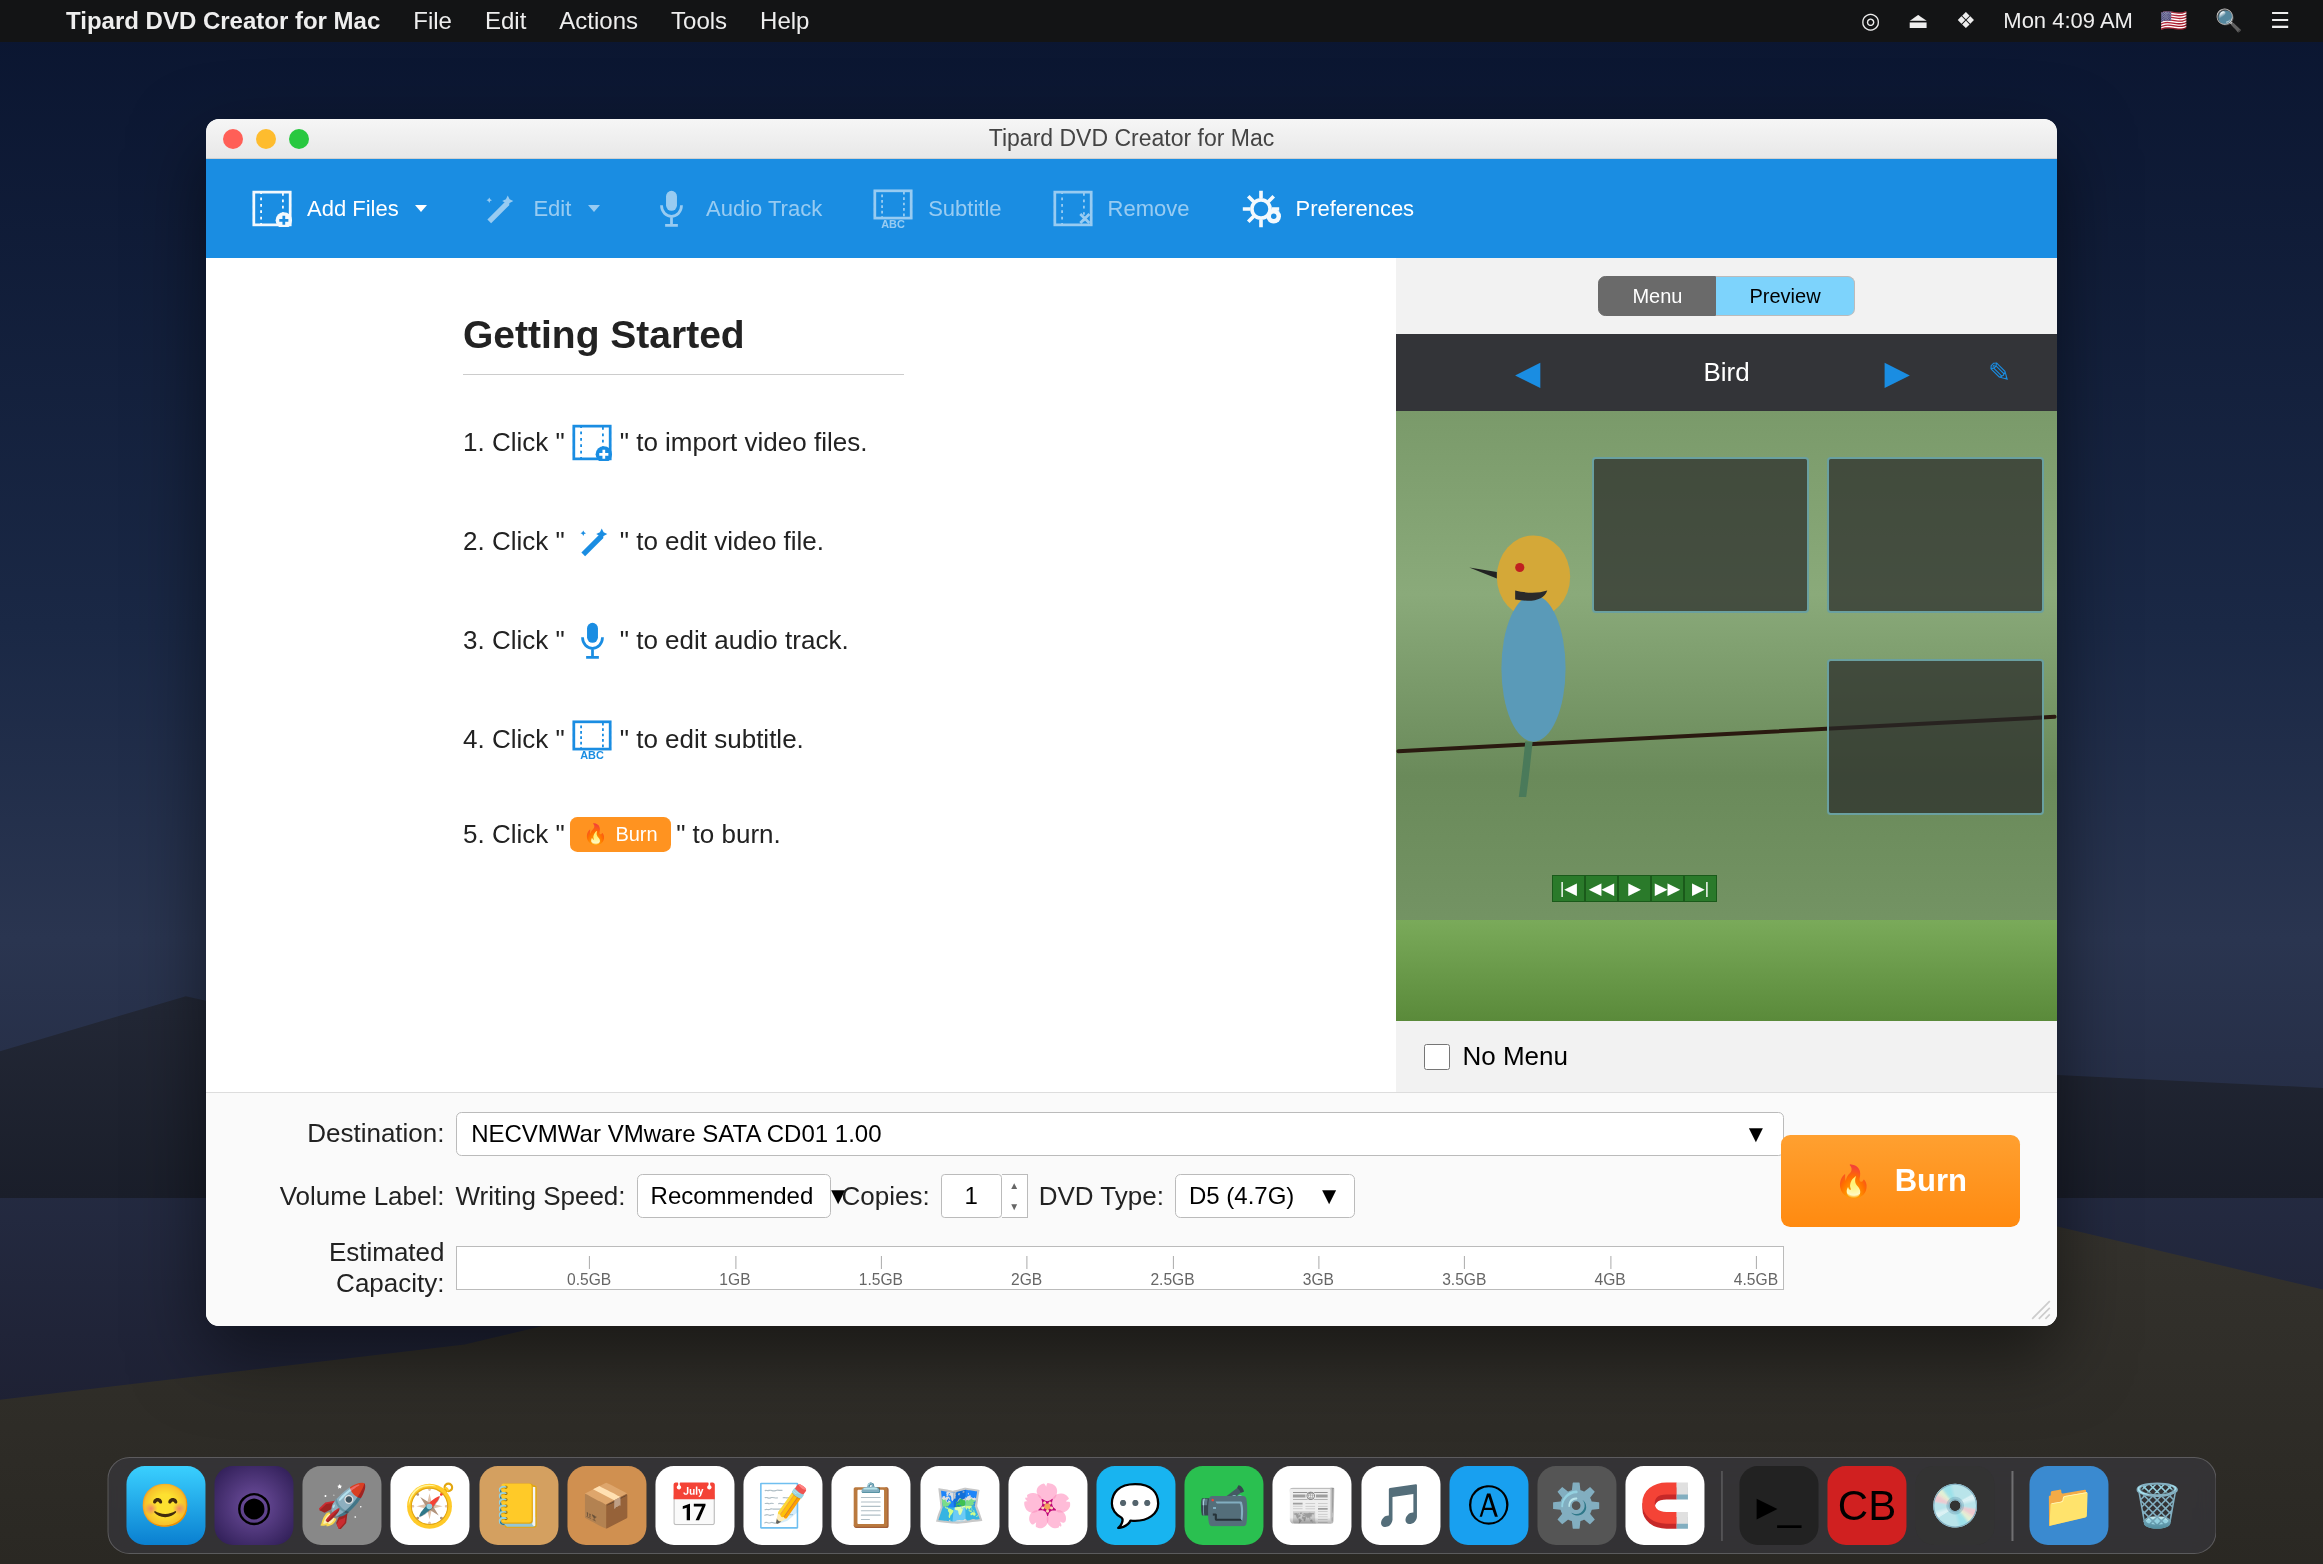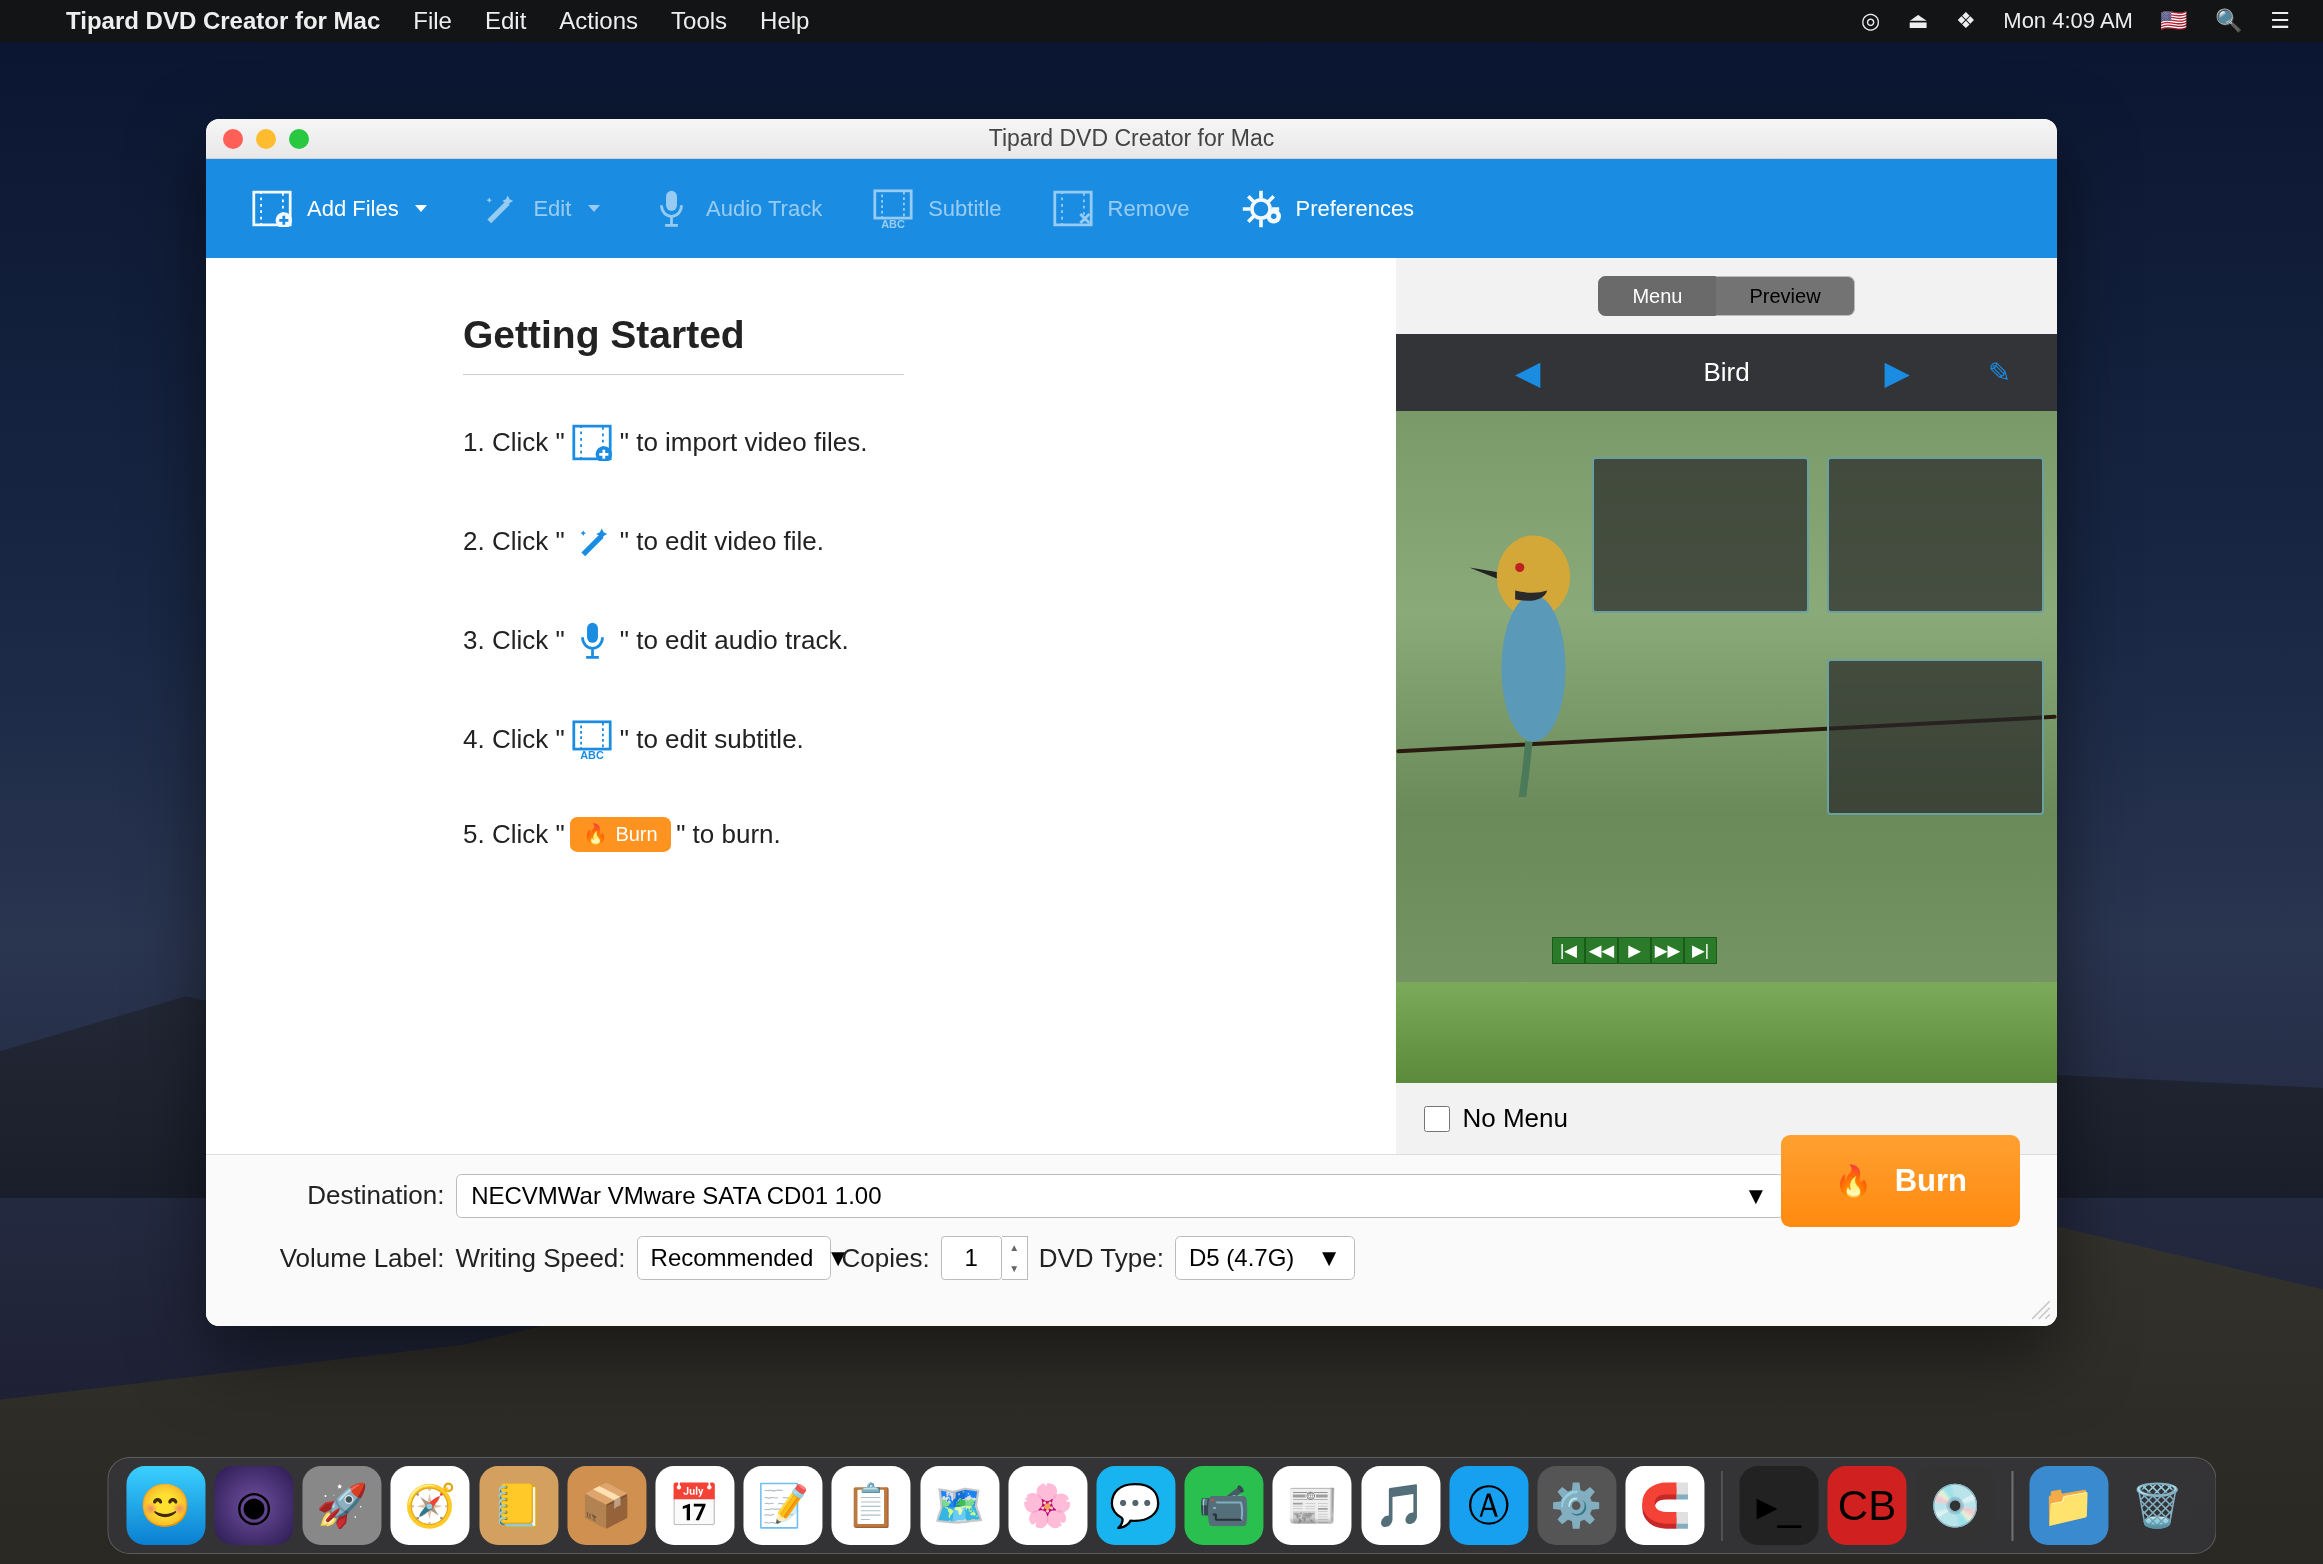--- a/index.html
+++ b/index.html
@@ -39,21 +39,21 @@
 .body { flex:1; display:flex; }
 .left-pane { flex:1; background:#fff; padding:55px 37px 37px 257px; }
 .gs-title { font-size:39px; font-weight:700; color:#222; margin-bottom:16.5px; }
 .gs-hr { border:none; border-bottom:1.8px solid #ccc; width:441px; margin-bottom:46px; }
 .gs-step { font-size:26px; color:#222; margin-bottom:55px; display:flex; align-items:center; gap:5.5px; }
 .gs-step .step-ico { width:44px; height:44px; display:inline-flex; align-items:center; justify-content:center; }
 .burn-pill { background:#ff9320; color:#fff; border-radius:7.3px; padding:5.5px 13px; display:inline-flex; align-items:center; gap:7.3px; font-size:20px; }
 
 .right-pane { width:661px; background:#f2f2f2; display:flex; flex-direction:column; }
 .tabs { display:flex; justify-content:center; padding:18.4px 0; gap:0; }
-.tabs .tab { padding:7.3px 33px; font-size:20px; background:#737373; border:0.9px solid #bbb; cursor:pointer; }
+.tabs .tab { padding:7.3px 33px; font-size:20px; background:#7dd3fc; border:0.9px solid #bbb; cursor:pointer; }
 .tabs .tab:first-child { border-radius:7.3px 0 0 7.3px; }
 .tabs .tab:last-child { border-radius:0 7.3px 7.3px 0; border-left:none; }
 .tabs .tab.active { background:#6a6a6a; color:#fff; border-color:#6a6a6a; }
 
 .menu-nav { height:77px; background:#333438; display:flex; align-items:center; justify-content:center; position:relative; }
 .menu-nav .ttl { color:#fff; font-size:26px; }
 .menu-nav .arrow { position:absolute; color:#1a8de2; font-size:33px; cursor:pointer; }
 .menu-nav .arrow.left { left:119px; }
 .menu-nav .arrow.right { right:147px; }
 .menu-nav .edit { position:absolute; right:46px; color:#1a8de2; font-size:27.5px; cursor:pointer; }
@@ -322,20 +322,34 @@
         <div class="spinner">
             <span>▲</span>
             <span>▼</span>
           </div>
       </div>
       <span class="lbl-r">DVD Type:</span>
       <div class="sel-sm" style="width:180px;justify-content:space-between">
         <span>D5 (4.7G)</span>
           <span>▼</span>
       </div>
+    </div>
+    <div class="row" style="margin-bottom:0">
+      <span class="lbl-r" style="width:211px">Estimated Capacity:</span>
+      <div class="capacity-bar" style="flex:none;width:1328px">
+      <span class="tick" style="left: 10%;">0.5GB</span>
+          <span class="tick" style="left: 21%;">1GB</span>
+          <span class="tick" style="left: 32%;">1.5GB</span>
+          <span class="tick" style="left: 43%;">2GB</span>
+          <span class="tick" style="left: 54%;">2.5GB</span>
+          <span class="tick" style="left: 65%;">3GB</span>
+          <span class="tick" style="left: 76%;">3.5GB</span>
+          <span class="tick" style="left: 87%;">4GB</span>
+          <span class="tick" style="left: 98%;">4.5GB</span>
+        </div>
     </div>
   </div>
 
   <button class="burn-btn">
     <span>🔥</span>
     <span>Burn</span>
   </button>
   <svg class="resize-grip" viewBox="0 0 20 20">
       <path d="M2 18L18 2M8 18L18 8M14 18L18 14" stroke="#888" stroke-width="1.5"></path>
     </svg>

